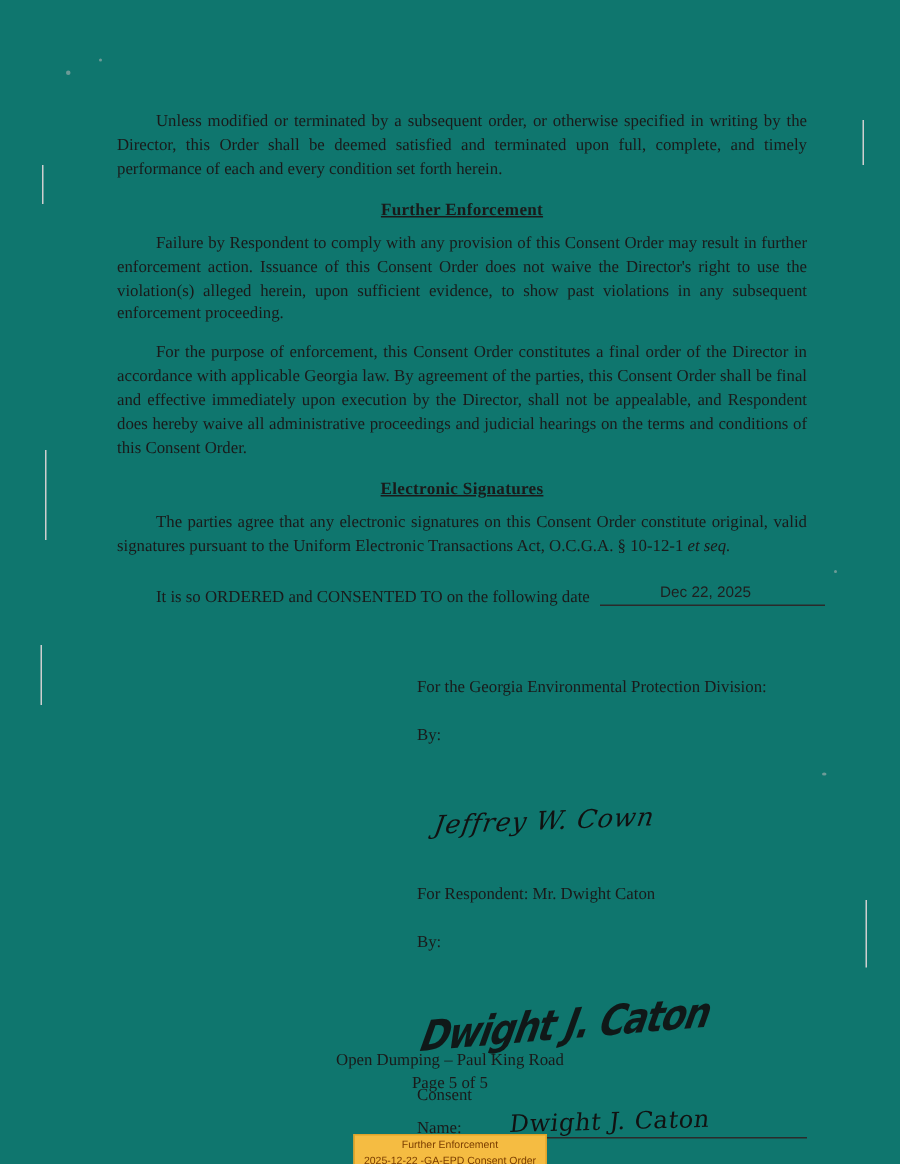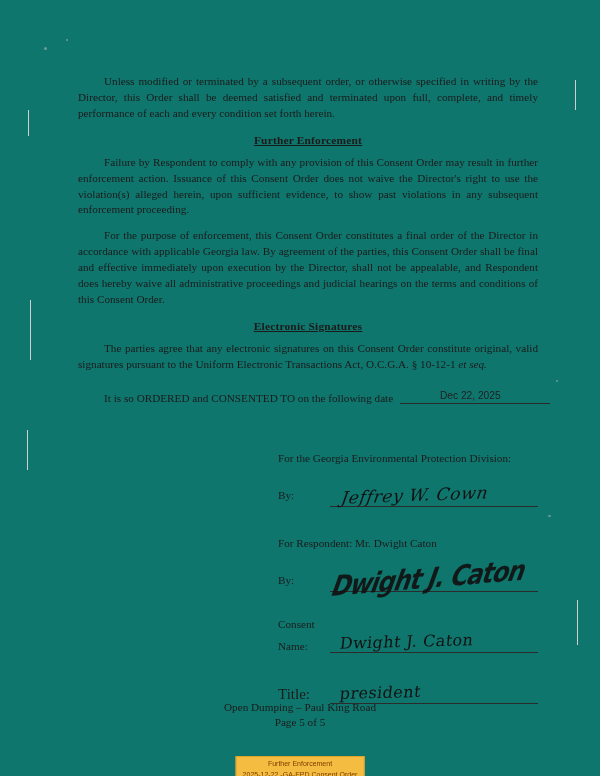--- a/index.html
+++ b/index.html
@@ -81,23 +81,24 @@
   .sig-block {
     margin-top: 48px;
     padding-left: 200px;
     font-size: 11.2px;
   }
   .sig-heading {
     margin-bottom: 20px;
   }
   .by-row {
     display: flex;
-    align-items: center;
+    align-items: flex-start;
     margin-bottom: 4px;
     position: relative;
+    flex-direction: column;
   }
   .by-label {
     width: 52px;
     flex: 0 0 52px;
     font-size: 11.2px;
     padding-bottom: 1px;
   }
   .sig-rule {
     flex: 1 1 auto;
     border-bottom: 1px solid #2b2b2b;

